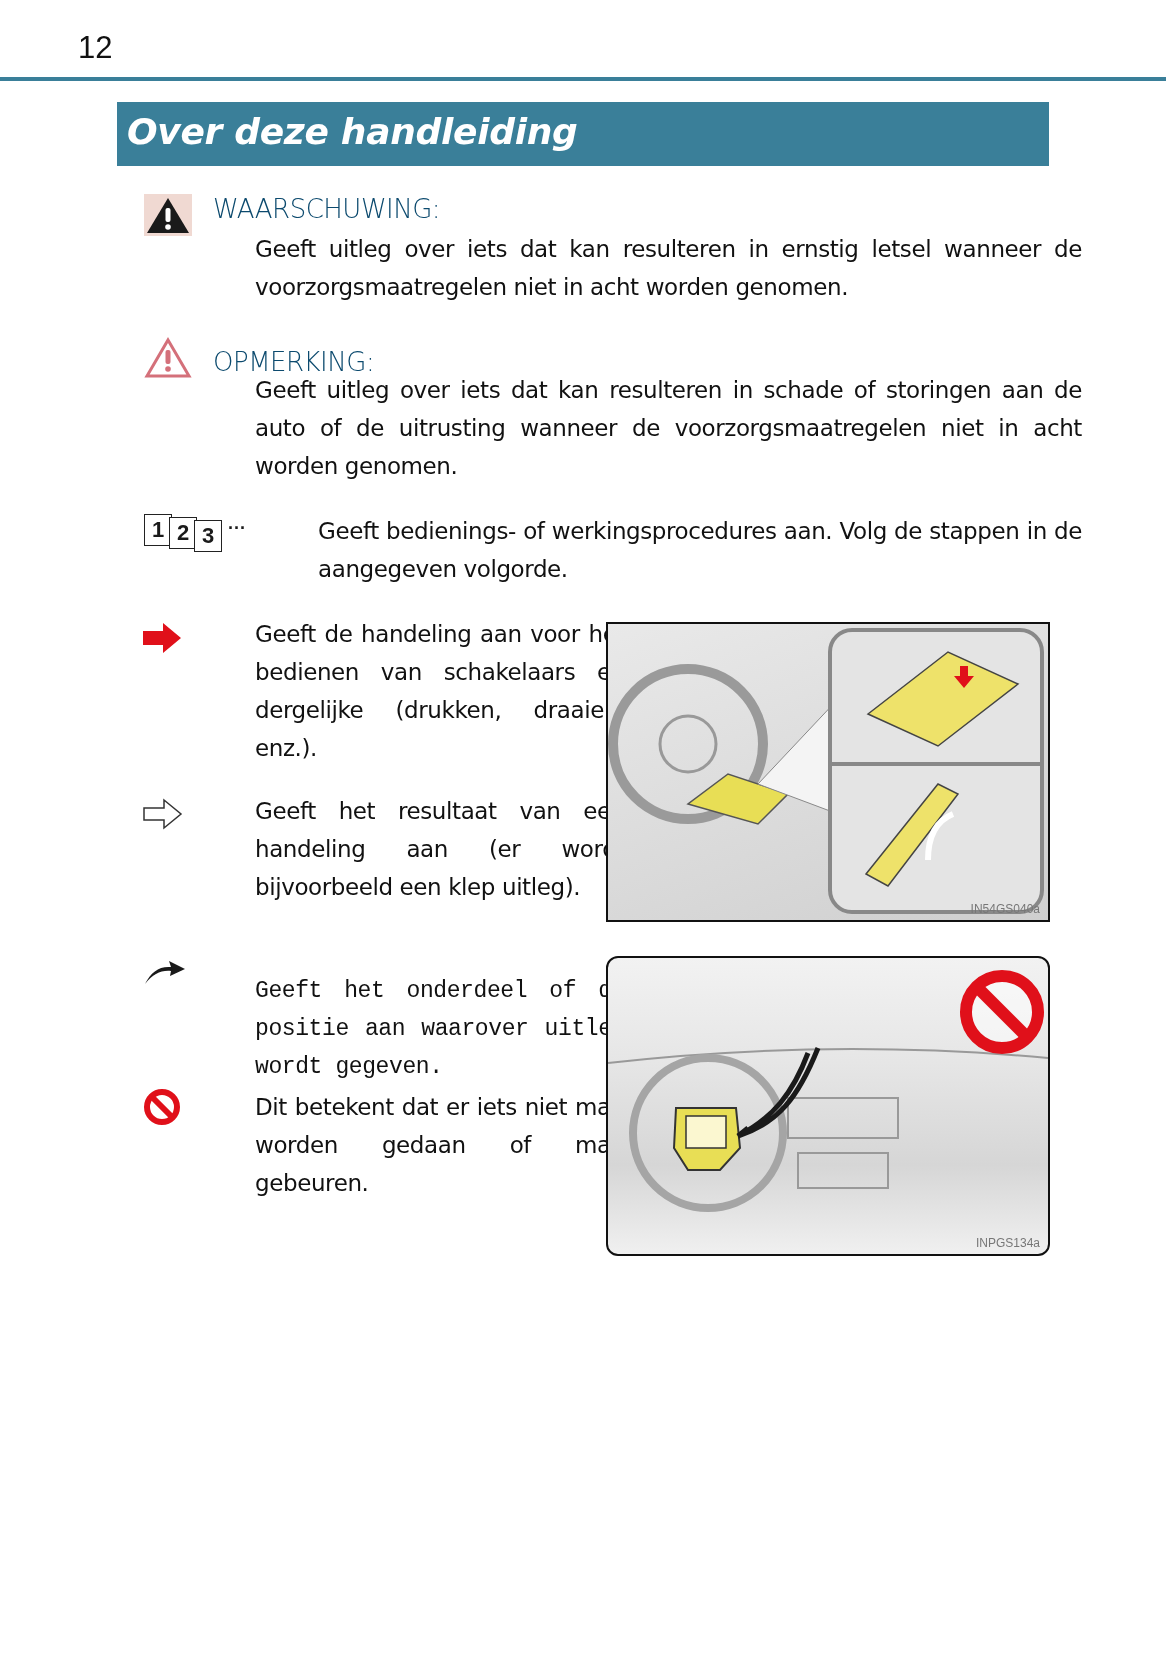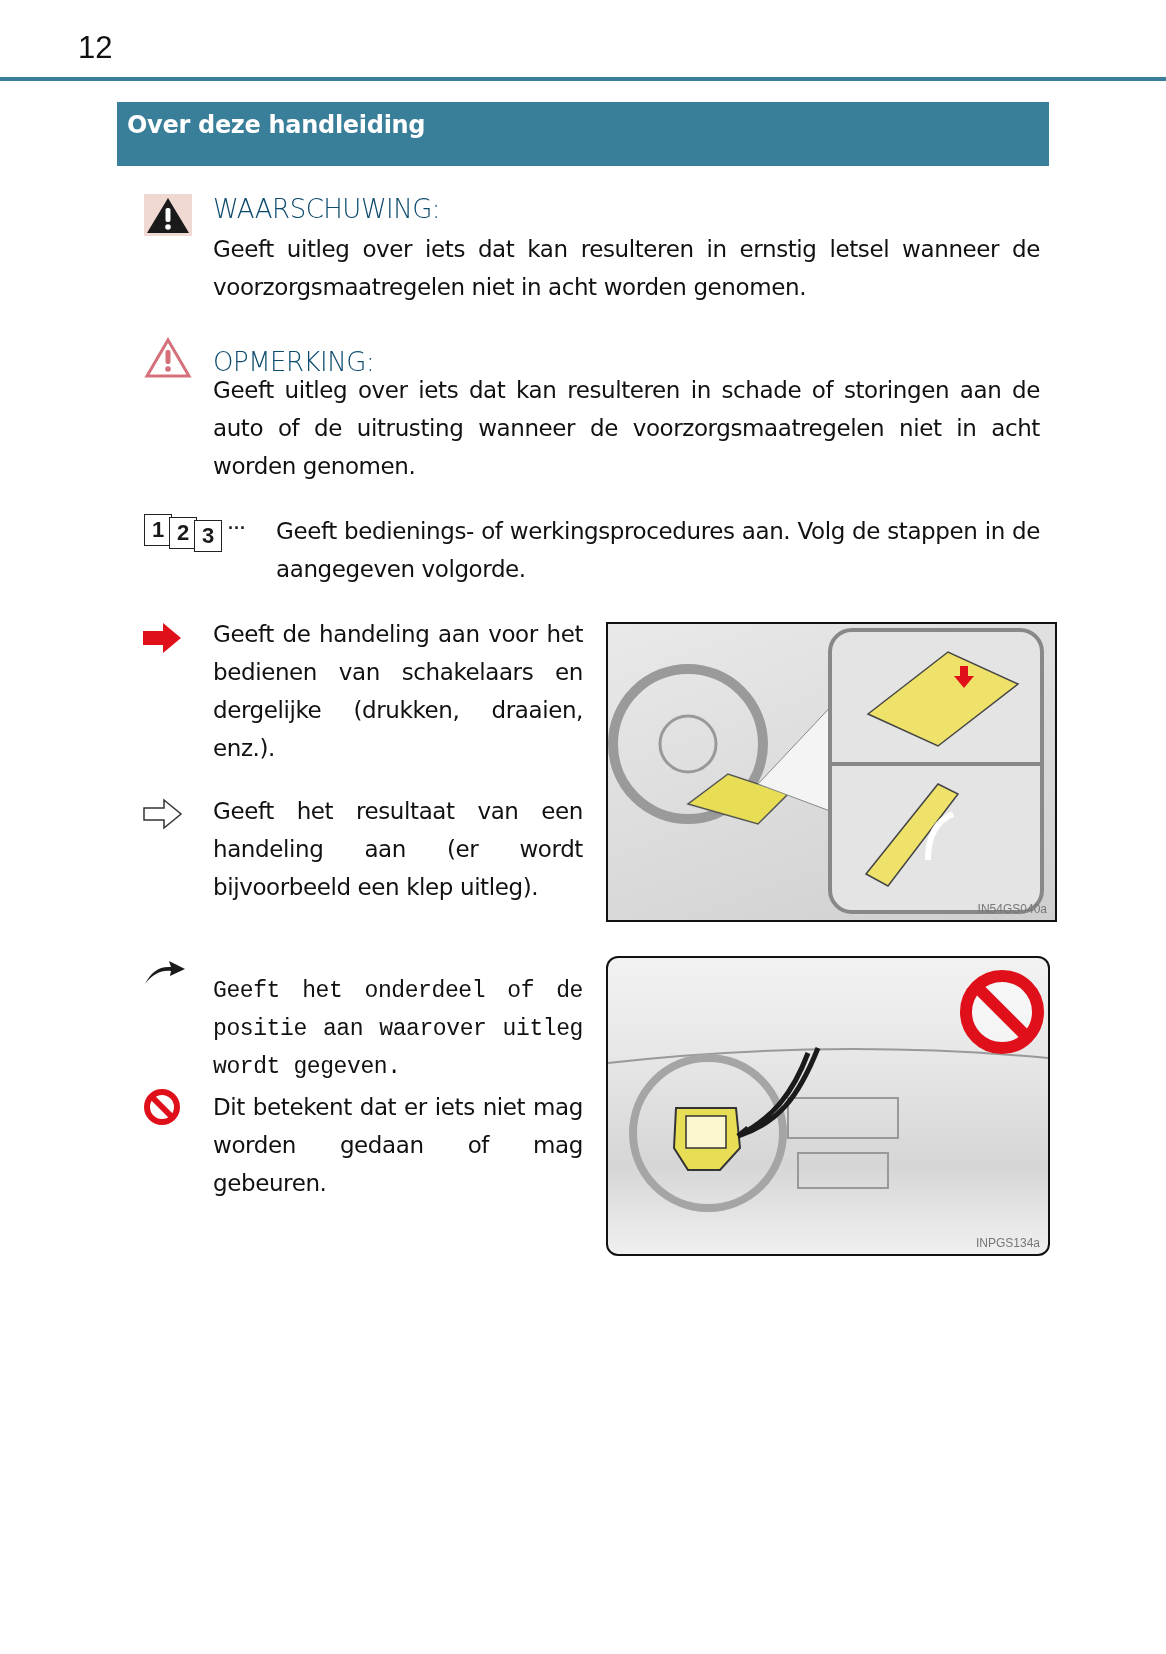--- a/index.html
+++ b/index.html
@@ -2,23 +2,23 @@
 <html><head>
 <meta charset="utf-8">
 <style>
   html, body { margin:0; padding:0; background:#ffffff; }
   body { width:1166px; height:1654px; position:relative; overflow:hidden;
          font-family:"DejaVu Sans", sans-serif; color:#1a1a1a; }
   .abs { position:absolute; }
   #page-num { left:78px; top:30px; font-family:"Liberation Sans", sans-serif; font-weight:normal; font-size:31px; color:#111; }
   #top-rule { left:0; top:77px; width:1166px; height:4px; background:#3a7f99; }
   #title-bar { left:117px; top:102px; width:932px; height:64px; background:#3a7f99; }
-  #title-text { position:absolute; left:10px; top:9px; color:#fff; font-family:"DejaVu Sans", sans-serif; font-weight:bold; font-size:24px; letter-spacing:-0.3px; }
+  #title-text { position:absolute; left:10px; top:9px; color:#fff; font-family:"DejaVu Sans", sans-serif; font-weight:bold; font-size:36px; letter-spacing:-0.3px;font-style:italic; }
   .label { font-family:"DejaVu Sans", sans-serif; font-size:26px; font-weight:300; color:#0c4a6e; letter-spacing:-0.5px; }
-  .body-text { font-family:"DejaVu Sans", sans-serif; font-size:23px; line-height:38px; color:#111; text-align:justify; letter-spacing:-0.4px; }
+  .body-text { font-family:"DejaVu Sans", sans-serif; font-size:23px; line-height:38px; color:#111; text-align:justify; letter-spacing:-0.4px;margin-left:42px; }
   .icon { position:absolute; }
   .figure { position:absolute; border:2px solid #111; background:#e6e6e6; overflow:hidden; }
   .fig-code { position:absolute; right:8px; bottom:4px; font-family:"Liberation Sans", sans-serif; font-size:12px; color:#777; }
 </style>
 </head>
 <body>
 
 <div class="abs" id="page-num">12</div>
 <div class="abs" id="top-rule"></div>
 <div class="abs" id="title-bar">
@@ -75,21 +75,21 @@
 <div class="abs body-text" style="left:213px;top:972px;width:370px;font-family:Liberation Mono, monospace;">Geeft het onderdeel of de positie aan waarover uitleg wordt gegeven.</div>
 
 <div class="icon" style="left:143px;top:1088px;width:38px;height:38px;">
   <svg width="38" height="38" viewBox="0 0 38 38">
     <circle cx="19" cy="19" r="15" fill="#fff" stroke="#e0101a" stroke-width="6"></circle>
     <line x1="9" y1="9" x2="29" y2="29" stroke="#e0101a" stroke-width="6"></line>
   </svg>
 </div>
 <div class="abs body-text" style="left:213px;top:1088px;width:370px;">Dit betekent dat er iets niet mag worden gedaan of mag gebeuren.</div>
 
-<div class="figure" style="left:606px;top:622px;width:440px;height:296px;background:linear-gradient(160deg,#e9e9e9,#cfcfcf);padding-left:7px;">
+<div class="figure" style="left:606px;top:622px;width:440px;height:296px;background:linear-gradient(160deg,#e9e9e9,#cfcfcf);">
   <svg width="440" height="296" viewBox="0 0 440 296" style="position:absolute;left:0;top:0;">
     <circle cx="80" cy="120" r="75" fill="none" stroke="#9a9a9a" stroke-width="10"></circle>
     <circle cx="80" cy="120" r="28" fill="none" stroke="#999" stroke-width="3"></circle>
     <path d="M80,180 L150,200 L180,170 L120,150 Z" fill="#e8de55" stroke="#555" stroke-width="1.5"></path>
     <polygon points="150,160 230,75 230,190" fill="#f4f4f4" stroke="#888" stroke-width="1"></polygon>
     <rect x="222" y="6" width="212" height="282" rx="22" fill="#e4e4e4" stroke="#888" stroke-width="4"></rect>
     <line x1="224" y1="140" x2="432" y2="140" stroke="#888" stroke-width="4"></line>
     <polygon points="260,90 340,28 410,60 330,122" fill="#eee26a" stroke="#444" stroke-width="1.5"></polygon>
     <polygon points="352,42 360,42 360,52 366,52 356,64 346,52 352,52" fill="#e0101a"></polygon>
     <polygon points="258,250 330,160 350,170 280,262" fill="#eee26a" stroke="#444" stroke-width="1.5"></polygon>

